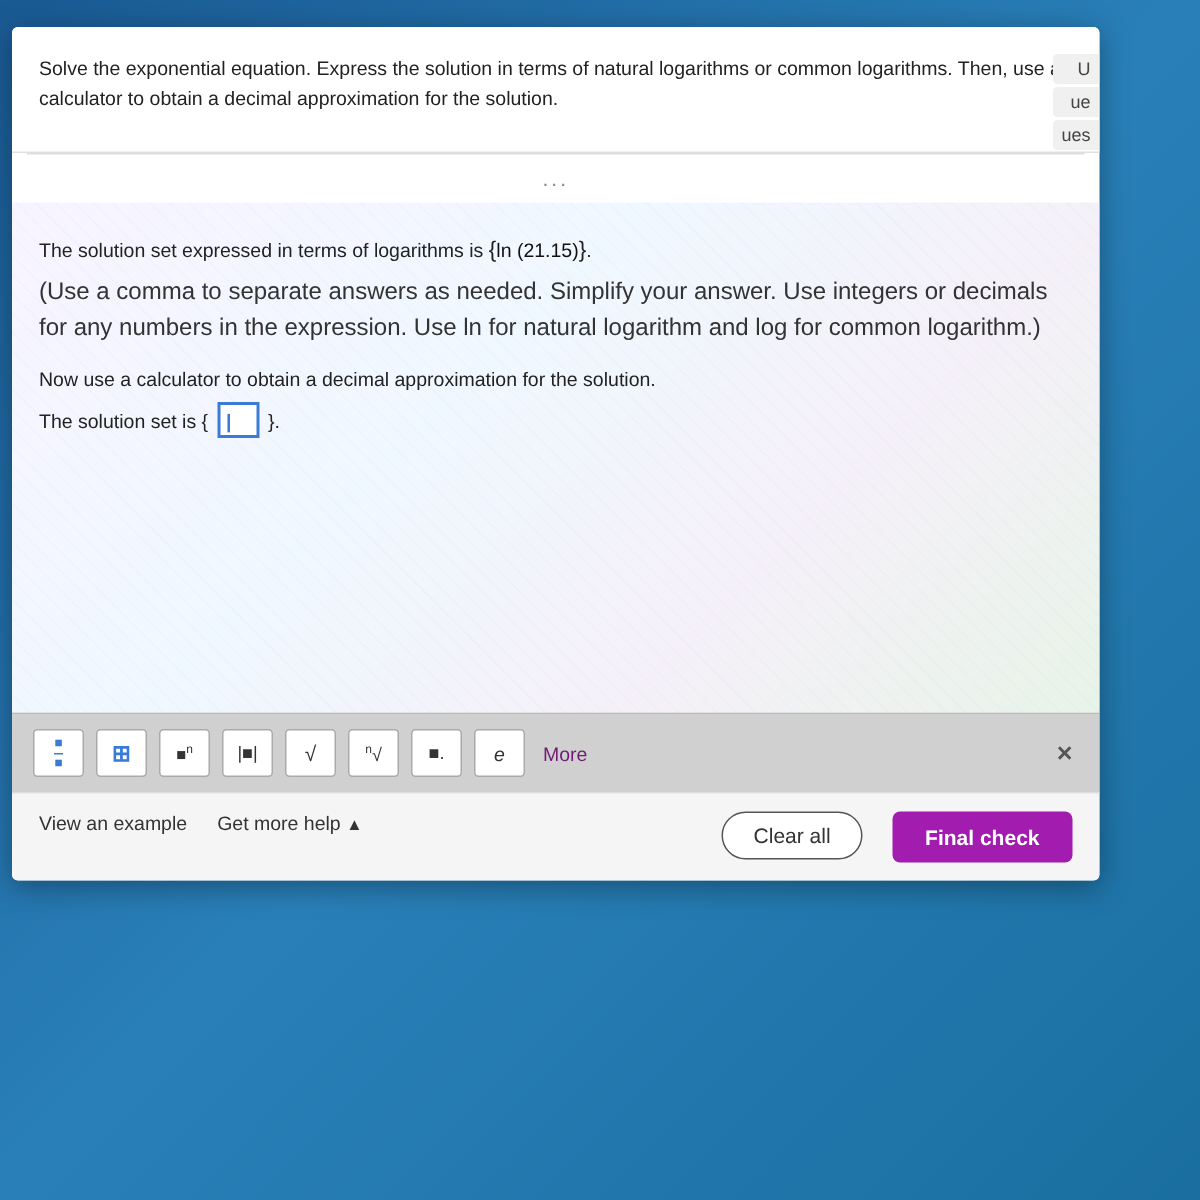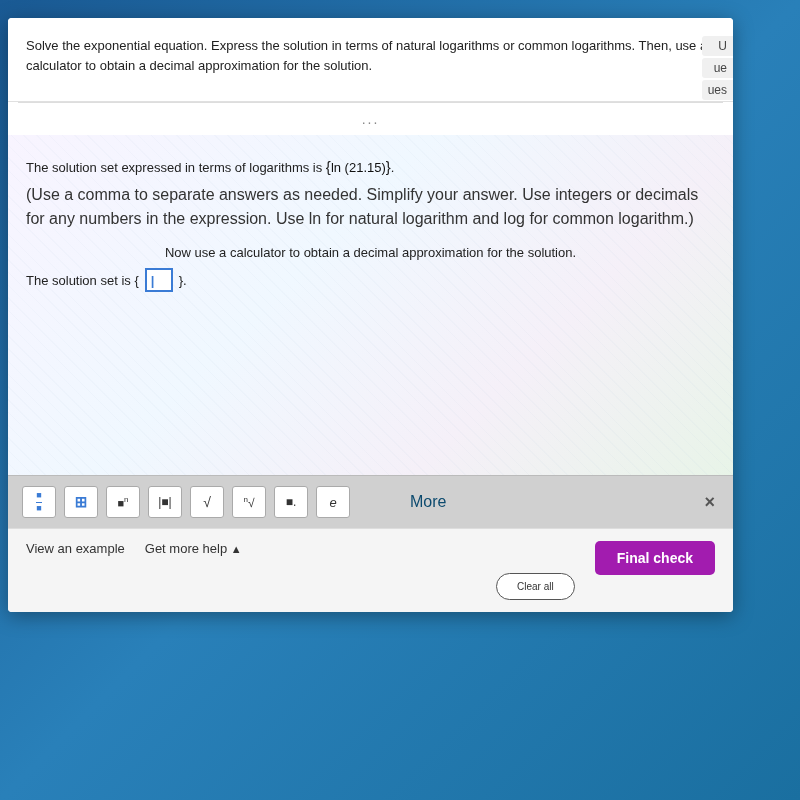--- a/index.html
+++ b/index.html
@@ -130,21 +130,20 @@
       position: relative;
       z-index: 1;
     }
 
     .section-heading {
       font-size: 13px;
       color: #222;
       margin-bottom: 8px;
       position: relative;
       z-index: 1;
-      text-align: center;
     }
 
     .solution-set-line {
       font-size: 13px;
       color: #222;
       display: flex;
       align-items: center;
       gap: 4px;
       margin-bottom: 4px;
       position: relative;
@@ -247,24 +246,23 @@
 
     .bottom-spacer {
       flex: 1;
     }
 
     .clear-all-btn {
       background: white;
       border: 1.5px solid #555;
       border-radius: 20px;
       padding: 7px 20px;
-      font-size: 10px;
+      font-size: 14px;
       color: #333;
       cursor: pointer;
-      margin-top: 32px;
     }
 
     .final-check-btn {
       background: #a21caf;
       border: none;
       border-radius: 5px;
       padding: 9px 22px;
       font-size: 14px;
       color: white;
       cursor: pointer;
@@ -278,27 +276,26 @@
       align-items: center;
       font-size: 9px;
       line-height: 1.1;
       color: #3a7bd5;
     }
     .frac-icon .num { border-bottom: 1.5px solid #3a7bd5; padding-bottom: 1px; width: 100%; text-align: center; }
     .frac-icon .den { padding-top: 1px; }
 
     
     .more-text {
-      font-size: 16px;
-      color: #0c4a6e;
+      font-size: 13px;
+      color: #701a75;
       background: none;
       border: none;
       cursor: pointer;
       padding: 0 4px;
-      margin-left: 48px;
     }
   </style>
 </head>
 <body>
 
 <div class="desktop-bg"></div>
 
 <div class="main-window">
 
   <div class="instruction-area">

